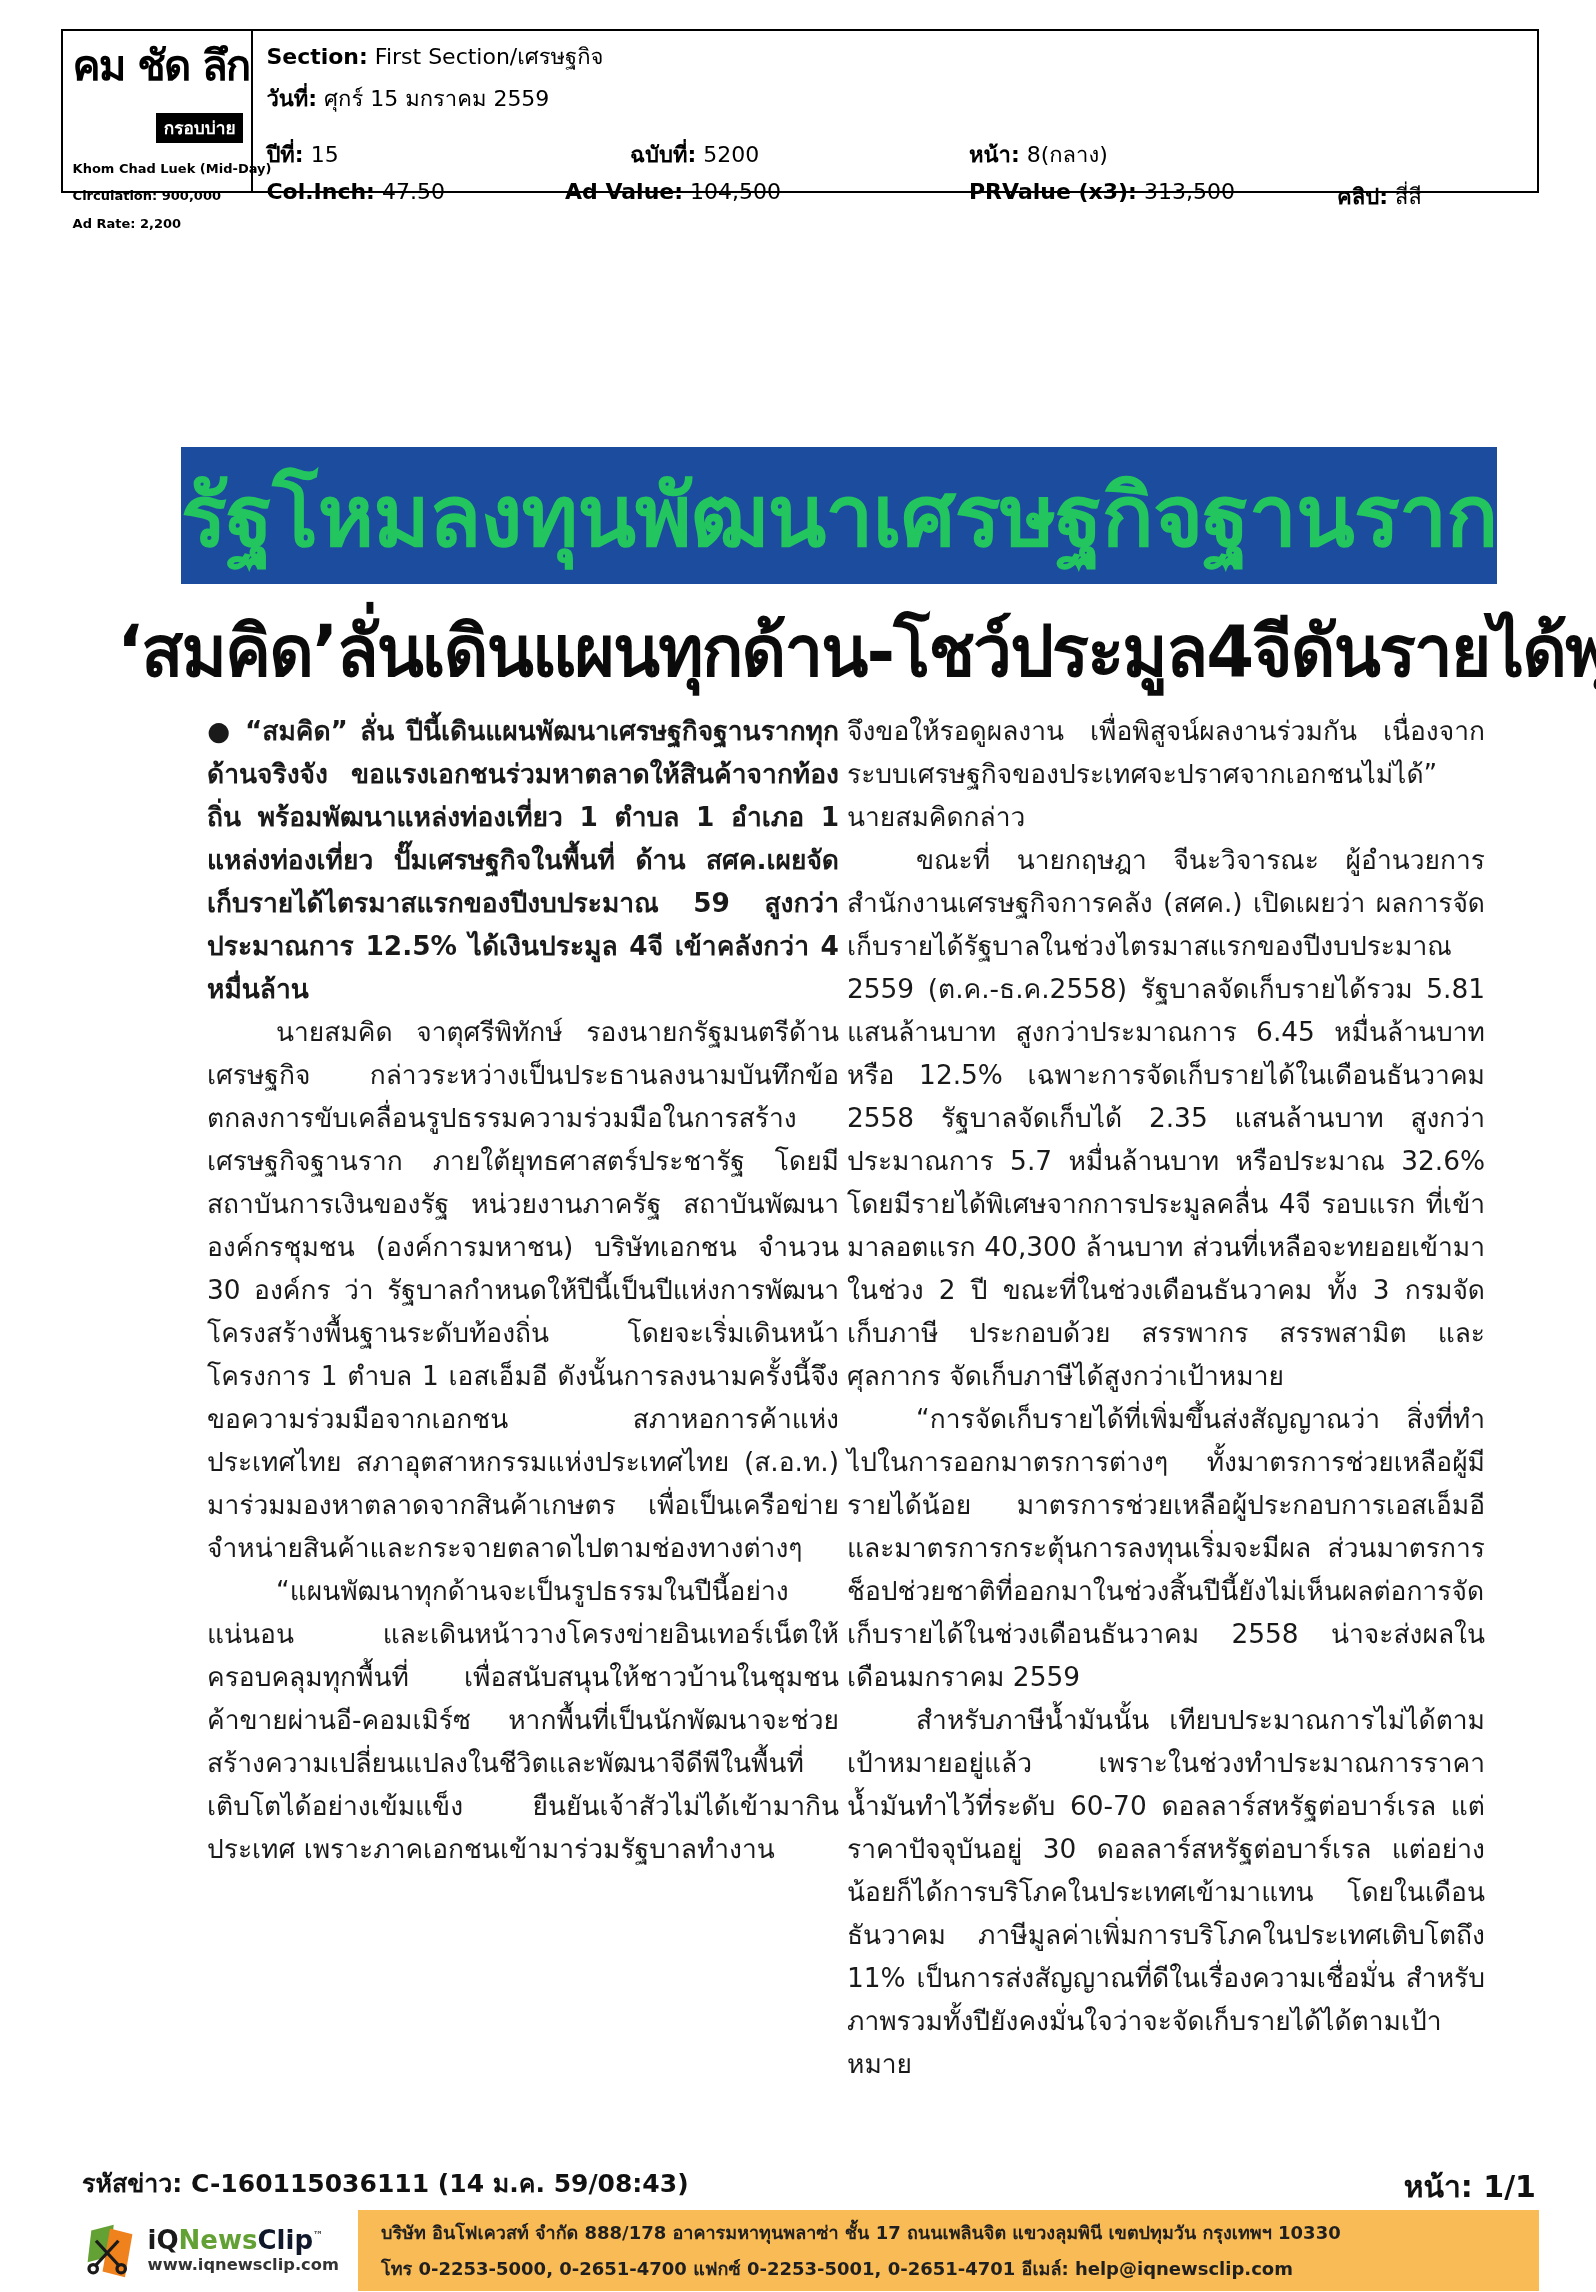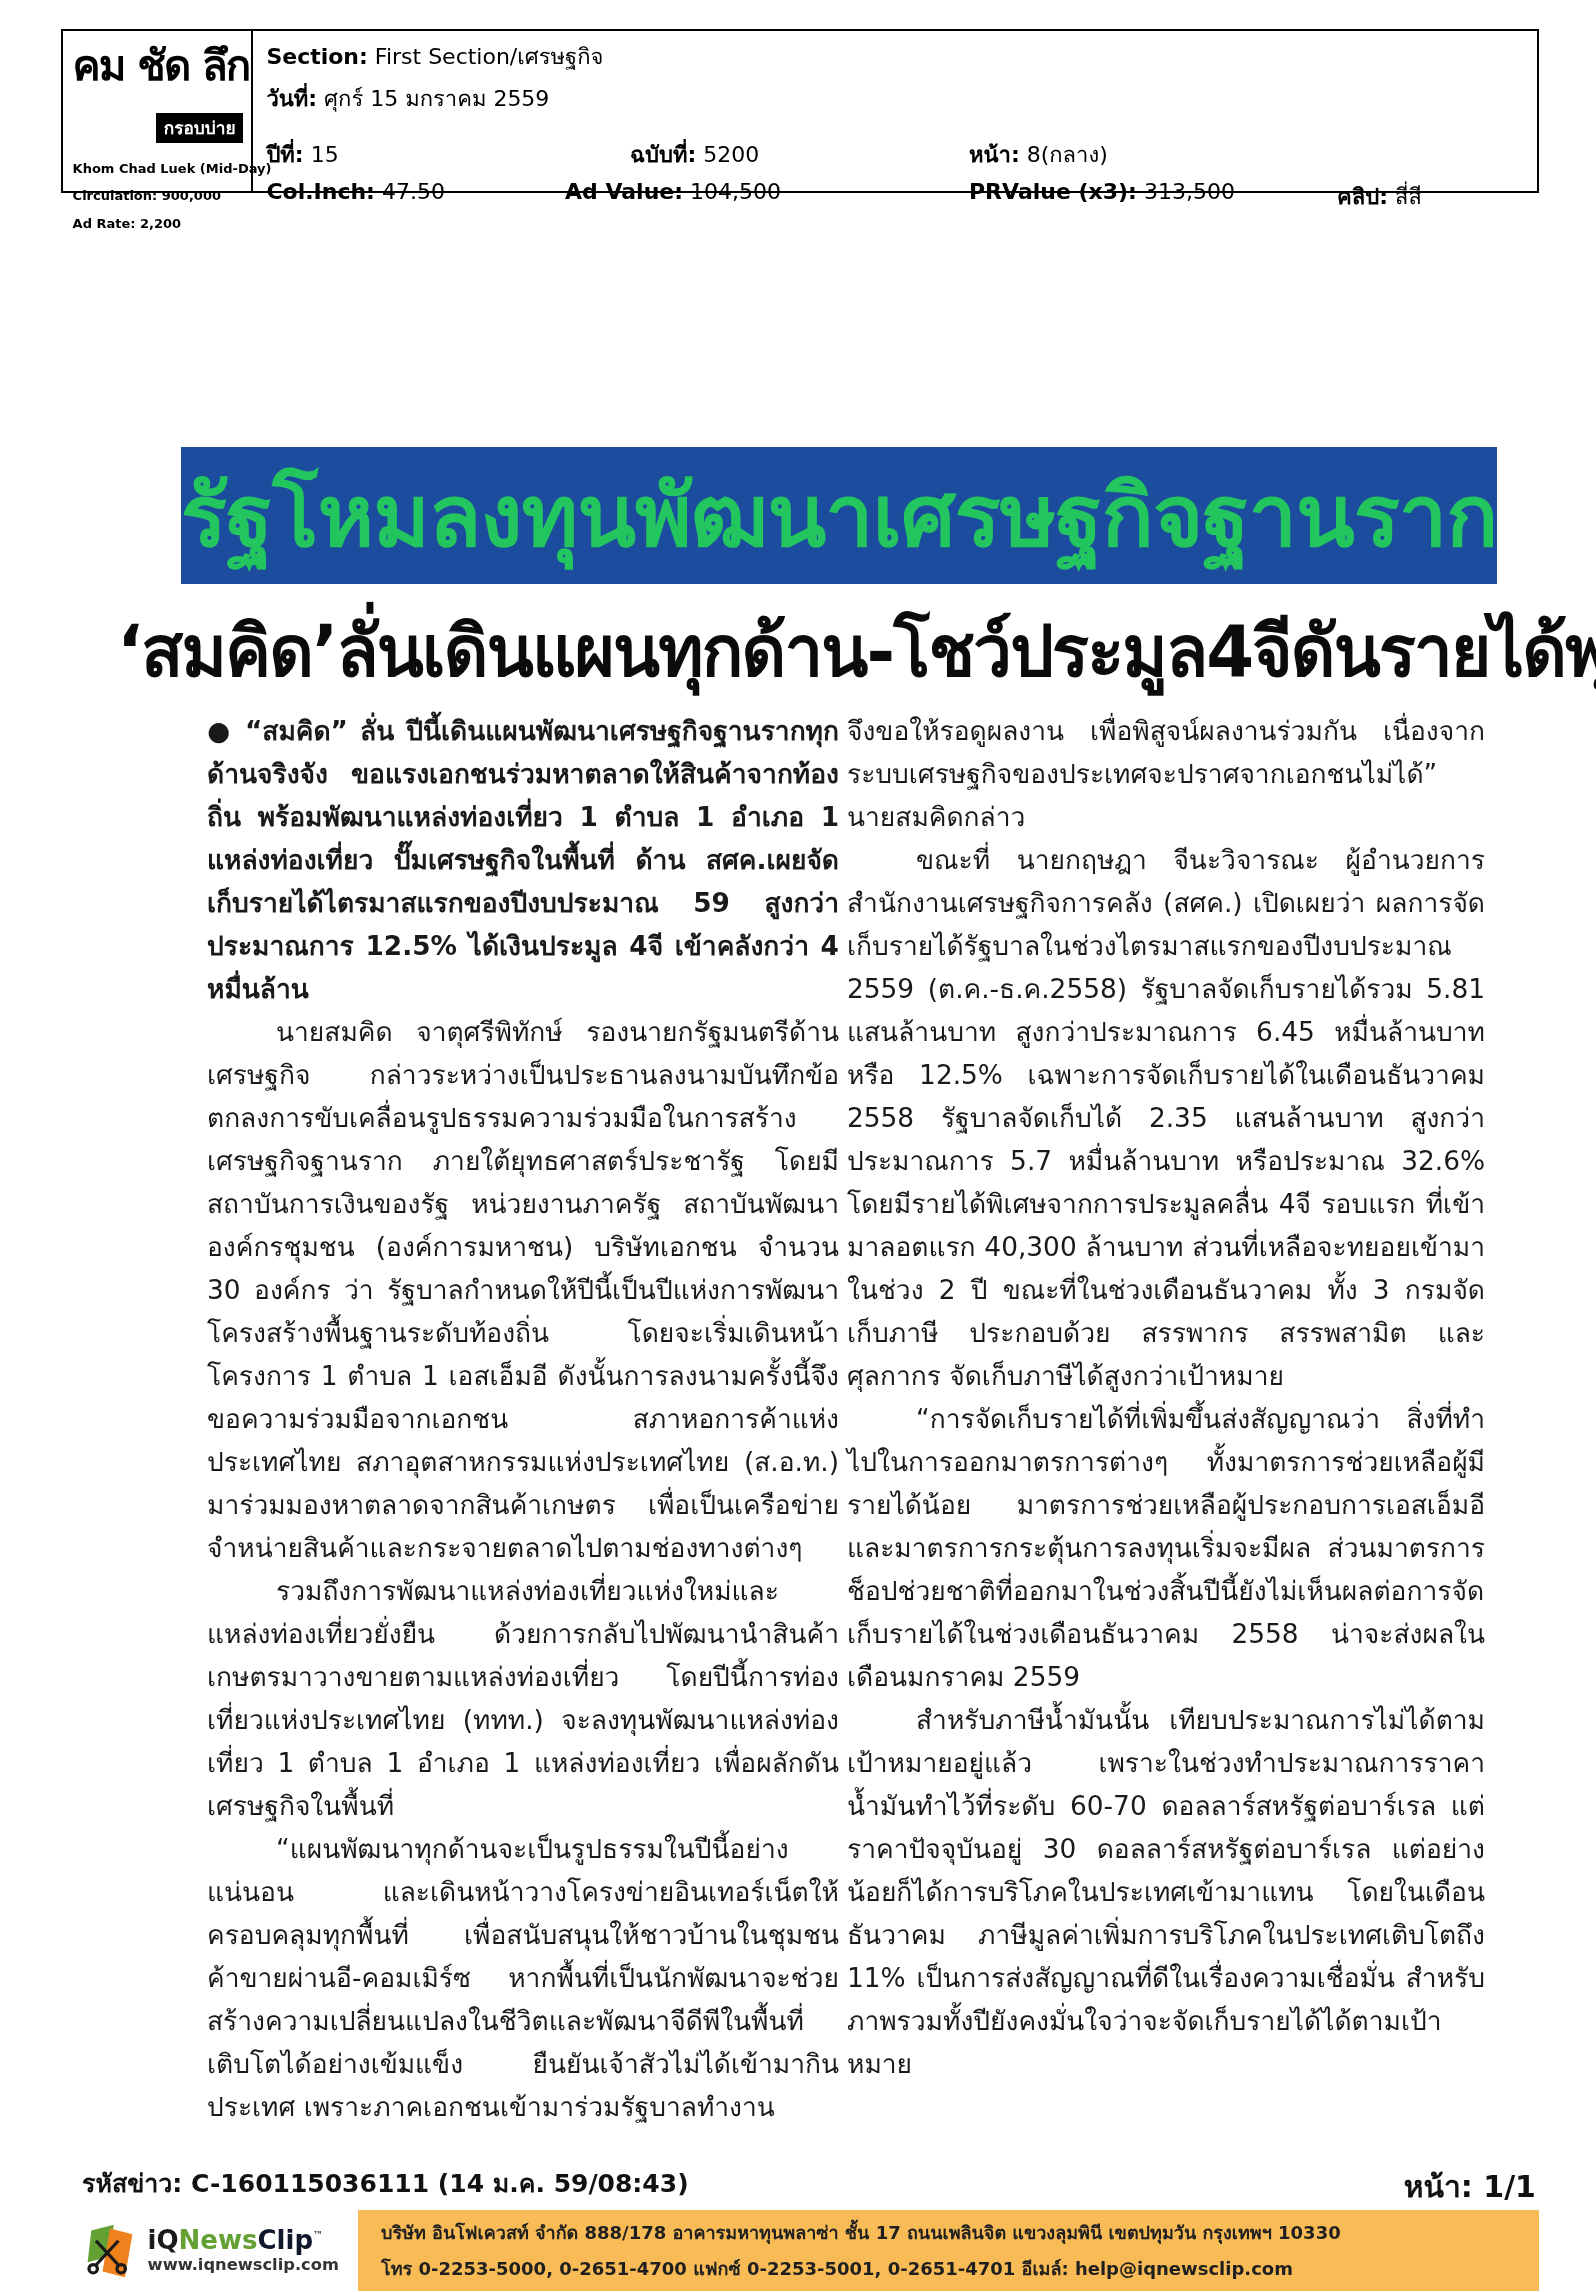--- a/index.html
+++ b/index.html
@@ -99,21 +99,20 @@
     </div>
   </div>
 
   <div class="banner" style="background-color: rgb(28, 76, 158);">รัฐโหมลงทุนพัฒนาเศรษฐกิจฐานราก</div>
 
   <div class="subhead">‘สมคิด’ลั่นเดินแผนทุกด้าน-โชว์ประมูล4จีดันรายได้พุ่ง</div>
 
   <div class="col col-left">
     <p class="lede">● “สมคิด” ลั่น ปีนี้เดินแผนพัฒนาเศรษฐกิจฐานรากทุกด้านจริงจัง ขอแรงเอกชนร่วมหาตลาดให้สินค้าจากท้องถิ่น พร้อมพัฒนาแหล่งท่องเที่ยว 1 ตำบล 1 อำเภอ 1 แหล่งท่องเที่ยว ปั๊มเศรษฐกิจในพื้นที่ ด้าน สศค.เผยจัดเก็บรายได้ไตรมาสแรกของปีงบประมาณ 59 สูงกว่าประมาณการ 12.5% ได้เงินประมูล 4จี เข้าคลังกว่า 4 หมื่นล้าน</p>
     <p>นายสมคิด จาตุศรีพิทักษ์ รองนายกรัฐมนตรีด้านเศรษฐกิจ กล่าวระหว่างเป็นประธานลงนามบันทึกข้อตกลงการขับเคลื่อนรูปธรรมความร่วมมือในการสร้างเศรษฐกิจฐานราก ภายใต้ยุทธศาสตร์ประชารัฐ โดยมีสถาบันการเงินของรัฐ หน่วยงานภาครัฐ สถาบันพัฒนาองค์กรชุมชน (องค์การมหาชน) บริษัทเอกชน จำนวน 30 องค์กร ว่า รัฐบาลกำหนดให้ปีนี้เป็นปีแห่งการพัฒนาโครงสร้างพื้นฐานระดับท้องถิ่น โดยจะเริ่มเดินหน้าโครงการ 1 ตำบล 1 เอสเอ็มอี ดังนั้นการลงนามครั้งนี้จึงขอความร่วมมือจากเอกชน สภาหอการค้าแห่งประเทศไทย สภาอุตสาหกรรมแห่งประเทศไทย (ส.อ.ท.) มาร่วมมองหาตลาดจากสินค้าเกษตร เพื่อเป็นเครือข่ายจำหน่ายสินค้าและกระจายตลาดไปตามช่องทางต่างๆ</p>
-    <p>รวมถึงการพัฒนาแหล่งท่องเที่ยวแห่งใหม่และแหล่งท่องเที่ยวยั่งยืน ด้วยการกลับไปพัฒนานำสินค้าเกษตรมาวางขายตามแหล่งท่องเที่ยว โดยปีนี้การท่องเที่ยวแห่งประเทศไทย (ททท.) จะลงทุนพัฒนาแหล่งท่องเที่ยว 1 ตำบล 1 อำเภอ 1 แหล่งท่องเที่ยว เพื่อผลักดันเศรษฐกิจในพื้นที่</p>
     <p>“แผนพัฒนาทุกด้านจะเป็นรูปธรรมในปีนี้อย่างแน่นอน และเดินหน้าวางโครงข่ายอินเทอร์เน็ตให้ครอบคลุมทุกพื้นที่ เพื่อสนับสนุนให้ชาวบ้านในชุมชนค้าขายผ่านอี-คอมเมิร์ซ หากพื้นที่เป็นนักพัฒนาจะช่วยสร้างความเปลี่ยนแปลงในชีวิตและพัฒนาจีดีพีในพื้นที่เติบโตได้อย่างเข้มแข็ง ยืนยันเจ้าสัวไม่ได้เข้ามากินประเทศ เพราะภาคเอกชนเข้ามาร่วมรัฐบาลทำงาน</p>
   </div>
 
   <div class="col col-right">
     <p class="cont">จึงขอให้รอดูผลงาน เพื่อพิสูจน์ผลงานร่วมกัน เนื่องจากระบบเศรษฐกิจของประเทศจะปราศจากเอกชนไม่ได้” นายสมคิดกล่าว</p>
     <p>ขณะที่ นายกฤษฎา จีนะวิจารณะ ผู้อำนวยการสำนักงานเศรษฐกิจการคลัง (สศค.) เปิดเผยว่า ผลการจัดเก็บรายได้รัฐบาลในช่วงไตรมาสแรกของปีงบประมาณ 2559 (ต.ค.-ธ.ค.2558) รัฐบาลจัดเก็บรายได้รวม 5.81 แสนล้านบาท สูงกว่าประมาณการ 6.45 หมื่นล้านบาท หรือ 12.5% เฉพาะการจัดเก็บรายได้ในเดือนธันวาคม 2558 รัฐบาลจัดเก็บได้ 2.35 แสนล้านบาท สูงกว่าประมาณการ 5.7 หมื่นล้านบาท หรือประมาณ 32.6% โดยมีรายได้พิเศษจากการประมูลคลื่น 4จี รอบแรก ที่เข้ามาลอตแรก 40,300 ล้านบาท ส่วนที่เหลือจะทยอยเข้ามาในช่วง 2 ปี ขณะที่ในช่วงเดือนธันวาคม ทั้ง 3 กรมจัดเก็บภาษี ประกอบด้วย สรรพากร สรรพสามิต และศุลกากร จัดเก็บภาษีได้สูงกว่าเป้าหมาย</p>
     <p>“การจัดเก็บรายได้ที่เพิ่มขึ้นส่งสัญญาณว่า สิ่งที่ทำไปในการออกมาตรการต่างๆ ทั้งมาตรการช่วยเหลือผู้มีรายได้น้อย มาตรการช่วยเหลือผู้ประกอบการเอสเอ็มอี และมาตรการกระตุ้นการลงทุนเริ่มจะมีผล ส่วนมาตรการช็อปช่วยชาติที่ออกมาในช่วงสิ้นปีนี้ยังไม่เห็นผลต่อการจัดเก็บรายได้ในช่วงเดือนธันวาคม 2558 น่าจะส่งผลในเดือนมกราคม 2559</p>
     <p>สำหรับภาษีน้ำมันนั้น เทียบประมาณการไม่ได้ตามเป้าหมายอยู่แล้ว เพราะในช่วงทำประมาณการราคาน้ำมันทำไว้ที่ระดับ 60-70 ดอลลาร์สหรัฐต่อบาร์เรล แต่ราคาปัจจุบันอยู่ 30 ดอลลาร์สหรัฐต่อบาร์เรล แต่อย่างน้อยก็ได้การบริโภคในประเทศเข้ามาแทน โดยในเดือนธันวาคม ภาษีมูลค่าเพิ่มการบริโภคในประเทศเติบโตถึง 11% เป็นการส่งสัญญาณที่ดีในเรื่องความเชื่อมั่น สำหรับภาพรวมทั้งปียังคงมั่นใจว่าจะจัดเก็บรายได้ได้ตามเป้าหมาย</p>
   </div>
 

